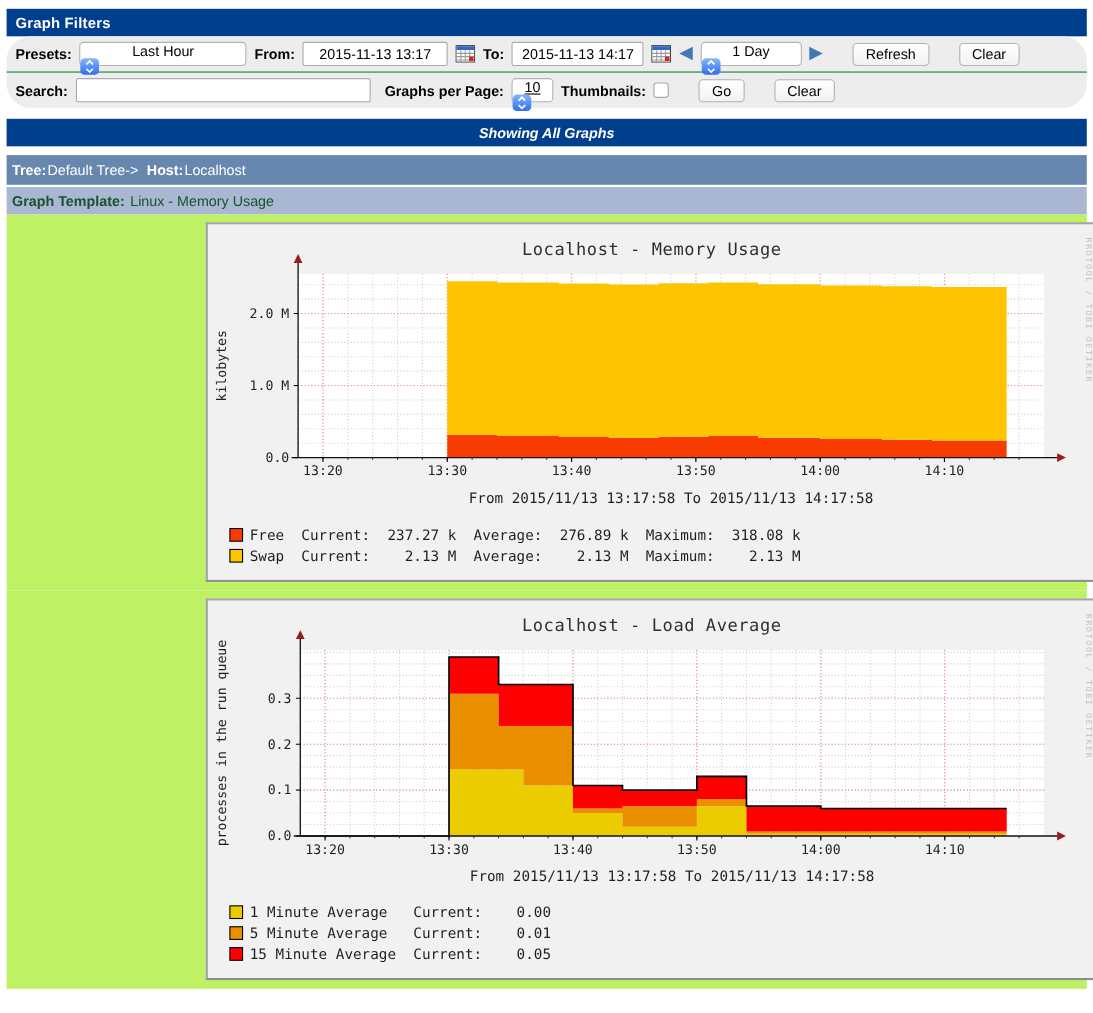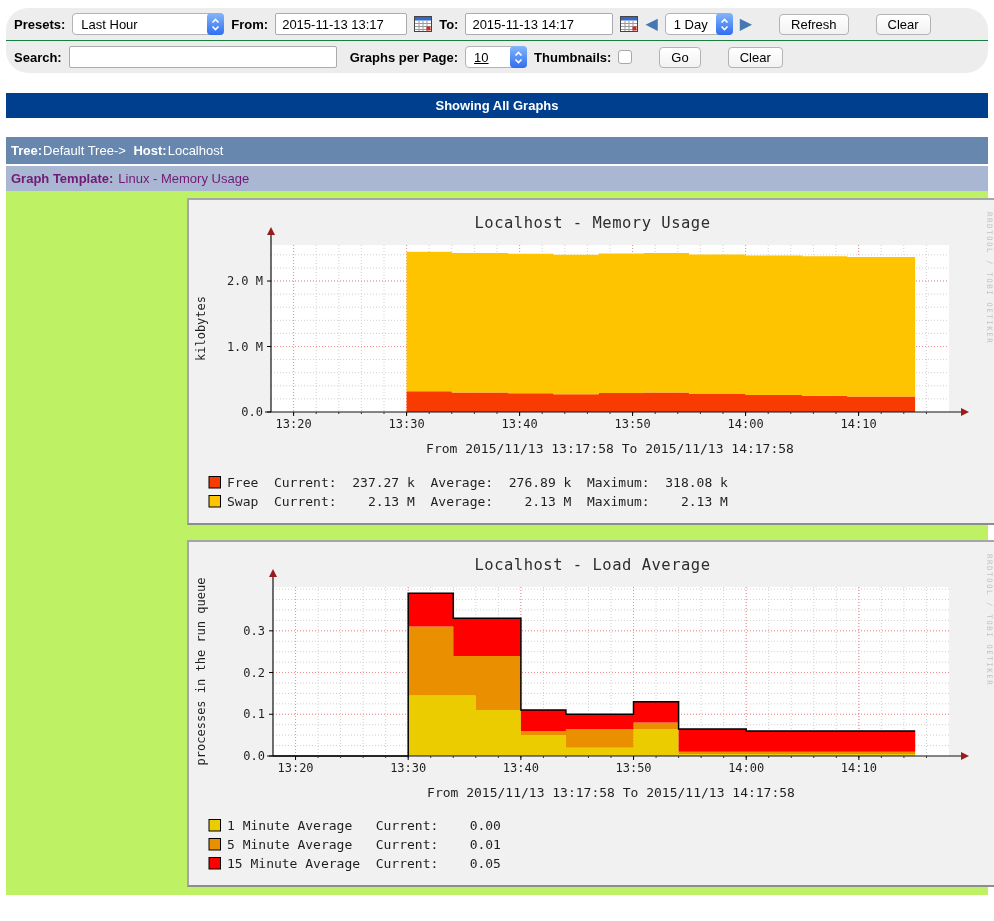--- a/index.html
+++ b/index.html
@@ -7,42 +7,42 @@
   .page{padding:8px 6px 12px 6px;}
 
   
   .panel-header{background:#003f8d;color:#fff;font-weight:bold;font-size:13.5px;
     padding:5px 8px;letter-spacing:.2px;}
   .filter-rows{background:#ededed;border-radius:22px;}
   .filter-row{display:flex;align-items:center;padding:5px 8px;gap:7px;white-space:nowrap;}
   .filter-row + .filter-row{border-top:1px solid #15803d;}
   .lbl{font-weight:bold;}
   .sel{display:inline-flex;align-items:center;background:#fff;border:1px solid #b3b3b3;
-    border-radius:4px;height:22px;box-sizing:border-box;cursor:default;}
+    border-radius:4px;height:22px;box-sizing:border-box;cursor:default;flex-direction:column;}
   .sel .sel-text{padding:0 8px;}
   .sel .spacer{flex:1;}
   .stepper{width:17px;align-self:stretch;margin:-1px -1px -1px 0;border-radius:4px;
     background:linear-gradient(#85b6f9,#2e6ef2);display:flex;align-items:center;justify-content:center;}
   input.txt{border:1px solid #ababab;height:22px;box-sizing:border-box;padding:1px 6px;
-    font:13px "Liberation Sans",sans-serif;border-radius:2px;background:#fff;}
+    font:13px "Liberation Sans",sans-serif;border-radius:2px;background:#fff;text-align:center;}
   .btn{background:linear-gradient(#ffffff,#f2f2f2);border:1px solid #b3b3b3;border-radius:4px;
     padding:2px 11px;font:13px "Liberation Sans",sans-serif;color:#000;cursor:default;margin-left:20px;}
   .arrow{color:#4577b3;font-size:16px;line-height:1;cursor:default;}
   .cal{display:inline-block;line-height:0;cursor:default;}
   .chk{display:inline-block;width:14px;height:14px;background:#fff;border:1px solid #a8a8a8;
     border-radius:3px;box-sizing:border-box;}
 
   
   .bar{padding:4px 5px;font-size:13px;}
-  .bar-showing{margin-top:20px;background:#003f8d;color:#fff;font-weight:bold;
-    text-align:center;padding:5px 0;}
-  .bar-tree{margin-top:19px;background:#6787af;color:#fff;padding:6px 5px;}
+  .bar-showing{margin-top:10px;background:#003f8d;color:#fff;font-weight:bold;
+    text-align:center;padding:5px 0;font-style:italic;}
+  .bar-tree{margin-top:8px;background:#6787af;color:#fff;padding:6px 5px;}
   .bar-tree b{margin-right:1px;}
   .bar-tree .val{margin-right:4px;}
-  .bar-template{margin-top:2px;background:#a9b7d2;color:#701a75;padding:5px 5px;}
+  .bar-template{margin-top:2px;background:#a9b7d2;color:#14532d;padding:5px 5px;}
   .bar-template b{margin-right:5px;}
 
   
   .graph-section{background:#bef264;padding:7px 0 7px 181px;}
   .graph-image{display:inline-block;line-height:0;background:#f1f1f1;
     border-top:2px solid #a6a6a6;border-left:2px solid #a6a6a6;
     border-right:2px solid #8d8d8d;border-bottom:2px solid #8d8d8d;}
   svg.rrd-chart text{font-family:"DejaVu Sans Mono","Liberation Mono",monospace;fill:#1f1f1f;}
   svg.rrd-chart text.title{font-size:15.5px;fill:#2e2e2e;letter-spacing:.5px;}
   svg.rrd-chart text.tick{font-size:12px;}
@@ -50,20 +50,21 @@
   svg.rrd-chart text.footer{font-size:13px;}
   svg.rrd-chart text.legend{font-size:13px;}
   svg.rrd-chart text.watermark{font-size:7.5px;fill:#c2c2c2;letter-spacing:1.5px;}
 </style>
 </head>
 <body>
 
 <div class="page">
 
   <div>
+    <div class="panel-header">Graph Filters</div>
     <div class="filter-rows">
 
       <div class="filter-row">
         <span class="lbl">Presets:</span>
         <span class="sel" style="width:152px;">
           <span class="sel-text">Last Hour</span>
           <span class="spacer"></span>
           <span class="stepper">
             <svg width="9" height="15" viewBox="0 0 9 15">
                 <path d="M1.5 5.5 4.5 2.5 7.5 5.5" fill="none" stroke="#fff" stroke-width="1.6"></path>
@@ -75,50 +76,50 @@
         <input class="txt" style="width: 132px;" type="text" value="2015-11-13 13:17">
         <span class="cal">
           <svg width="18" height="16" viewBox="0 0 18 16">
               <rect x="0.5" y="0.5" width="17" height="15" fill="#fff" stroke="#444"></rect>
               <rect x="1" y="1" width="16" height="3.5" fill="#3367c9"></rect>
               <path d="M1 7.5h16M1 10.5h16M1 13.5h16M5 5v10M9 5v10M13 5v10" stroke="#9a9a9a" stroke-width="1"></path>
               <rect x="12.5" y="10.5" width="4" height="4" fill="#d9251d"></rect>
             </svg>
         </span>
         <span class="lbl">To:</span>
-        <input class="txt" style="width: 148px;" type="text" value="2015-11-13 14:17">
+        <input class="txt" style="width: 120px;" type="text" value="2015-11-13 14:17">
         <span class="cal">
           <svg width="18" height="16" viewBox="0 0 18 16">
               <rect x="0.5" y="0.5" width="17" height="15" fill="#fff" stroke="#444"></rect>
               <rect x="1" y="1" width="16" height="3.5" fill="#3367c9"></rect>
               <path d="M1 7.5h16M1 10.5h16M1 13.5h16M5 5v10M9 5v10M13 5v10" stroke="#9a9a9a" stroke-width="1"></path>
               <rect x="12.5" y="10.5" width="4" height="4" fill="#d9251d"></rect>
             </svg>
         </span>
         <span class="arrow">◀</span>
-        <span class="sel" style="width:68px;">
+        <span class="sel" style="width:92px;">
           <span class="sel-text">1 Day</span>
           <span class="spacer"></span>
           <span class="stepper">
             <svg width="9" height="15" viewBox="0 0 9 15">
                 <path d="M1.5 5.5 4.5 2.5 7.5 5.5" fill="none" stroke="#fff" stroke-width="1.6"></path>
                 <path d="M1.5 9.5 4.5 12.5 7.5 9.5" fill="none" stroke="#fff" stroke-width="1.6"></path>
               </svg>
           </span>
         </span>
         <span class="arrow">▶</span>
         <button class="btn">Refresh</button>
         <button class="btn">Clear</button>
       </div>
 
       <div class="filter-row">
         <span class="lbl">Search:</span>
         <input class="txt" style="width: 268px;" type="text" value="">
         <span class="lbl" style="margin-left:6px;">Graphs per Page:</span>
-        <span class="sel" style="width:62px;text-decoration:underline;">
+        <span class="sel" style="width:38px;text-decoration:underline;">
           <span class="sel-text">10</span>
           <span class="spacer"></span>
           <span class="stepper">
             <svg width="9" height="15" viewBox="0 0 9 15">
                 <path d="M1.5 5.5 4.5 2.5 7.5 5.5" fill="none" stroke="#fff" stroke-width="1.6"></path>
                 <path d="M1.5 9.5 4.5 12.5 7.5 9.5" fill="none" stroke="#fff" stroke-width="1.6"></path>
               </svg>
           </span>
         </span>
         <span class="lbl">Thumbnails:</span>

